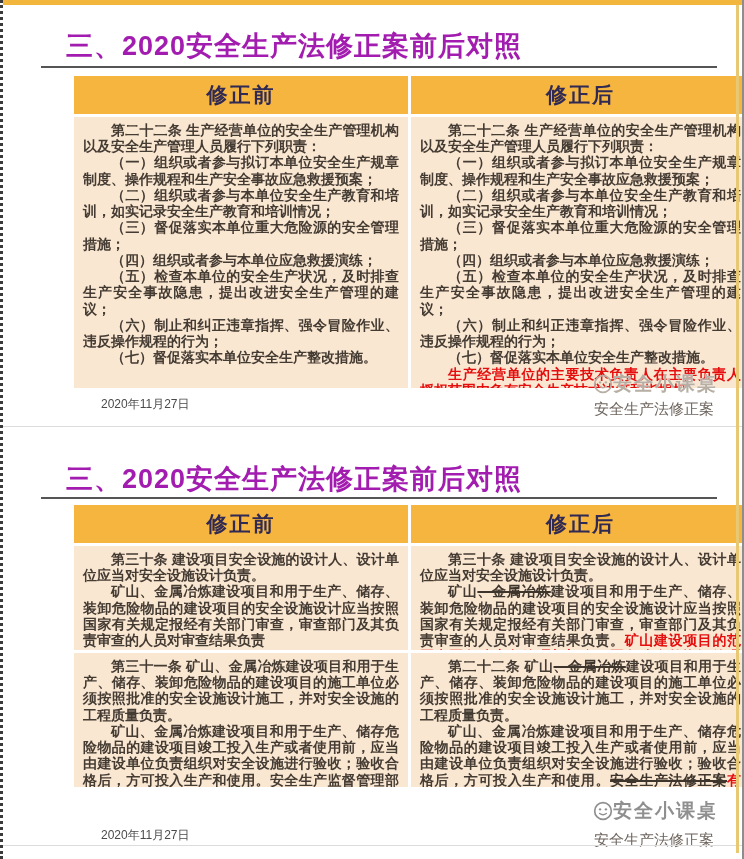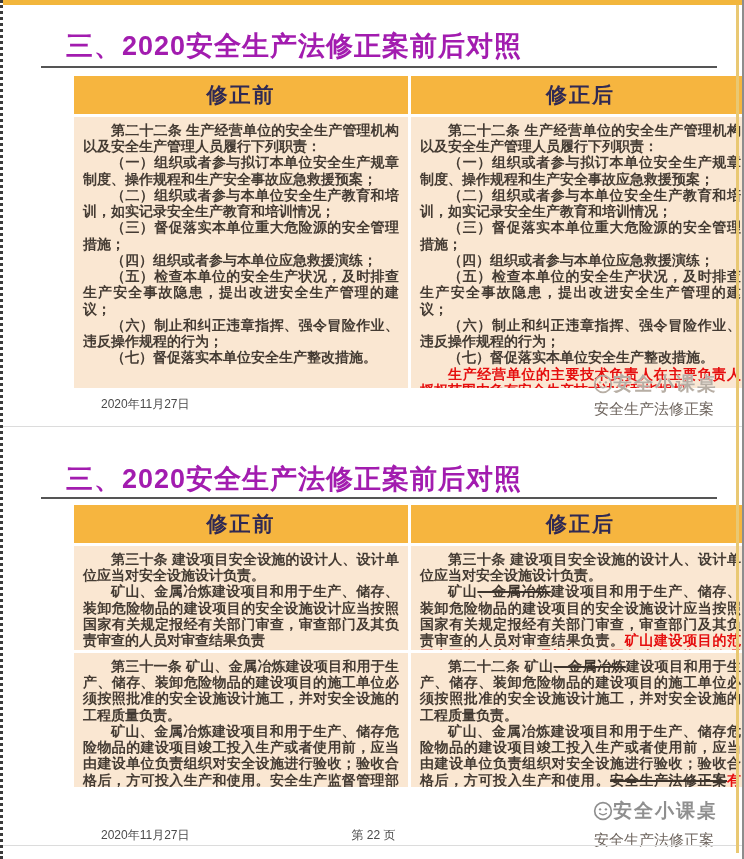--- a/index.html
+++ b/index.html
@@ -146,18 +146,17 @@
           <circle cx="8.5" cy="10" r="1.4" fill="#8f8f8f"></circle>
           <circle cx="15.5" cy="10" r="1.4" fill="#8f8f8f"></circle>
           <path d="M8 15 q4 3 8 0" fill="none" stroke="#8f8f8f" stroke-width="1.8" stroke-linecap="round"></path>
         </svg>
         <span class="wm-name">安全小课桌</span>
       </div>
     </div>
 
     <div class="footer" style="top:396px;">
       <span class="date">2020年11月27日</span>
-      <span class="pageno">第 22 页</span>
       <span class="doctitle">安全生产法修正案</span>
     </div>
     <div class="page-sep" style="top:418px;"></div>
   </section>
 </div>
 
 </body></html>

